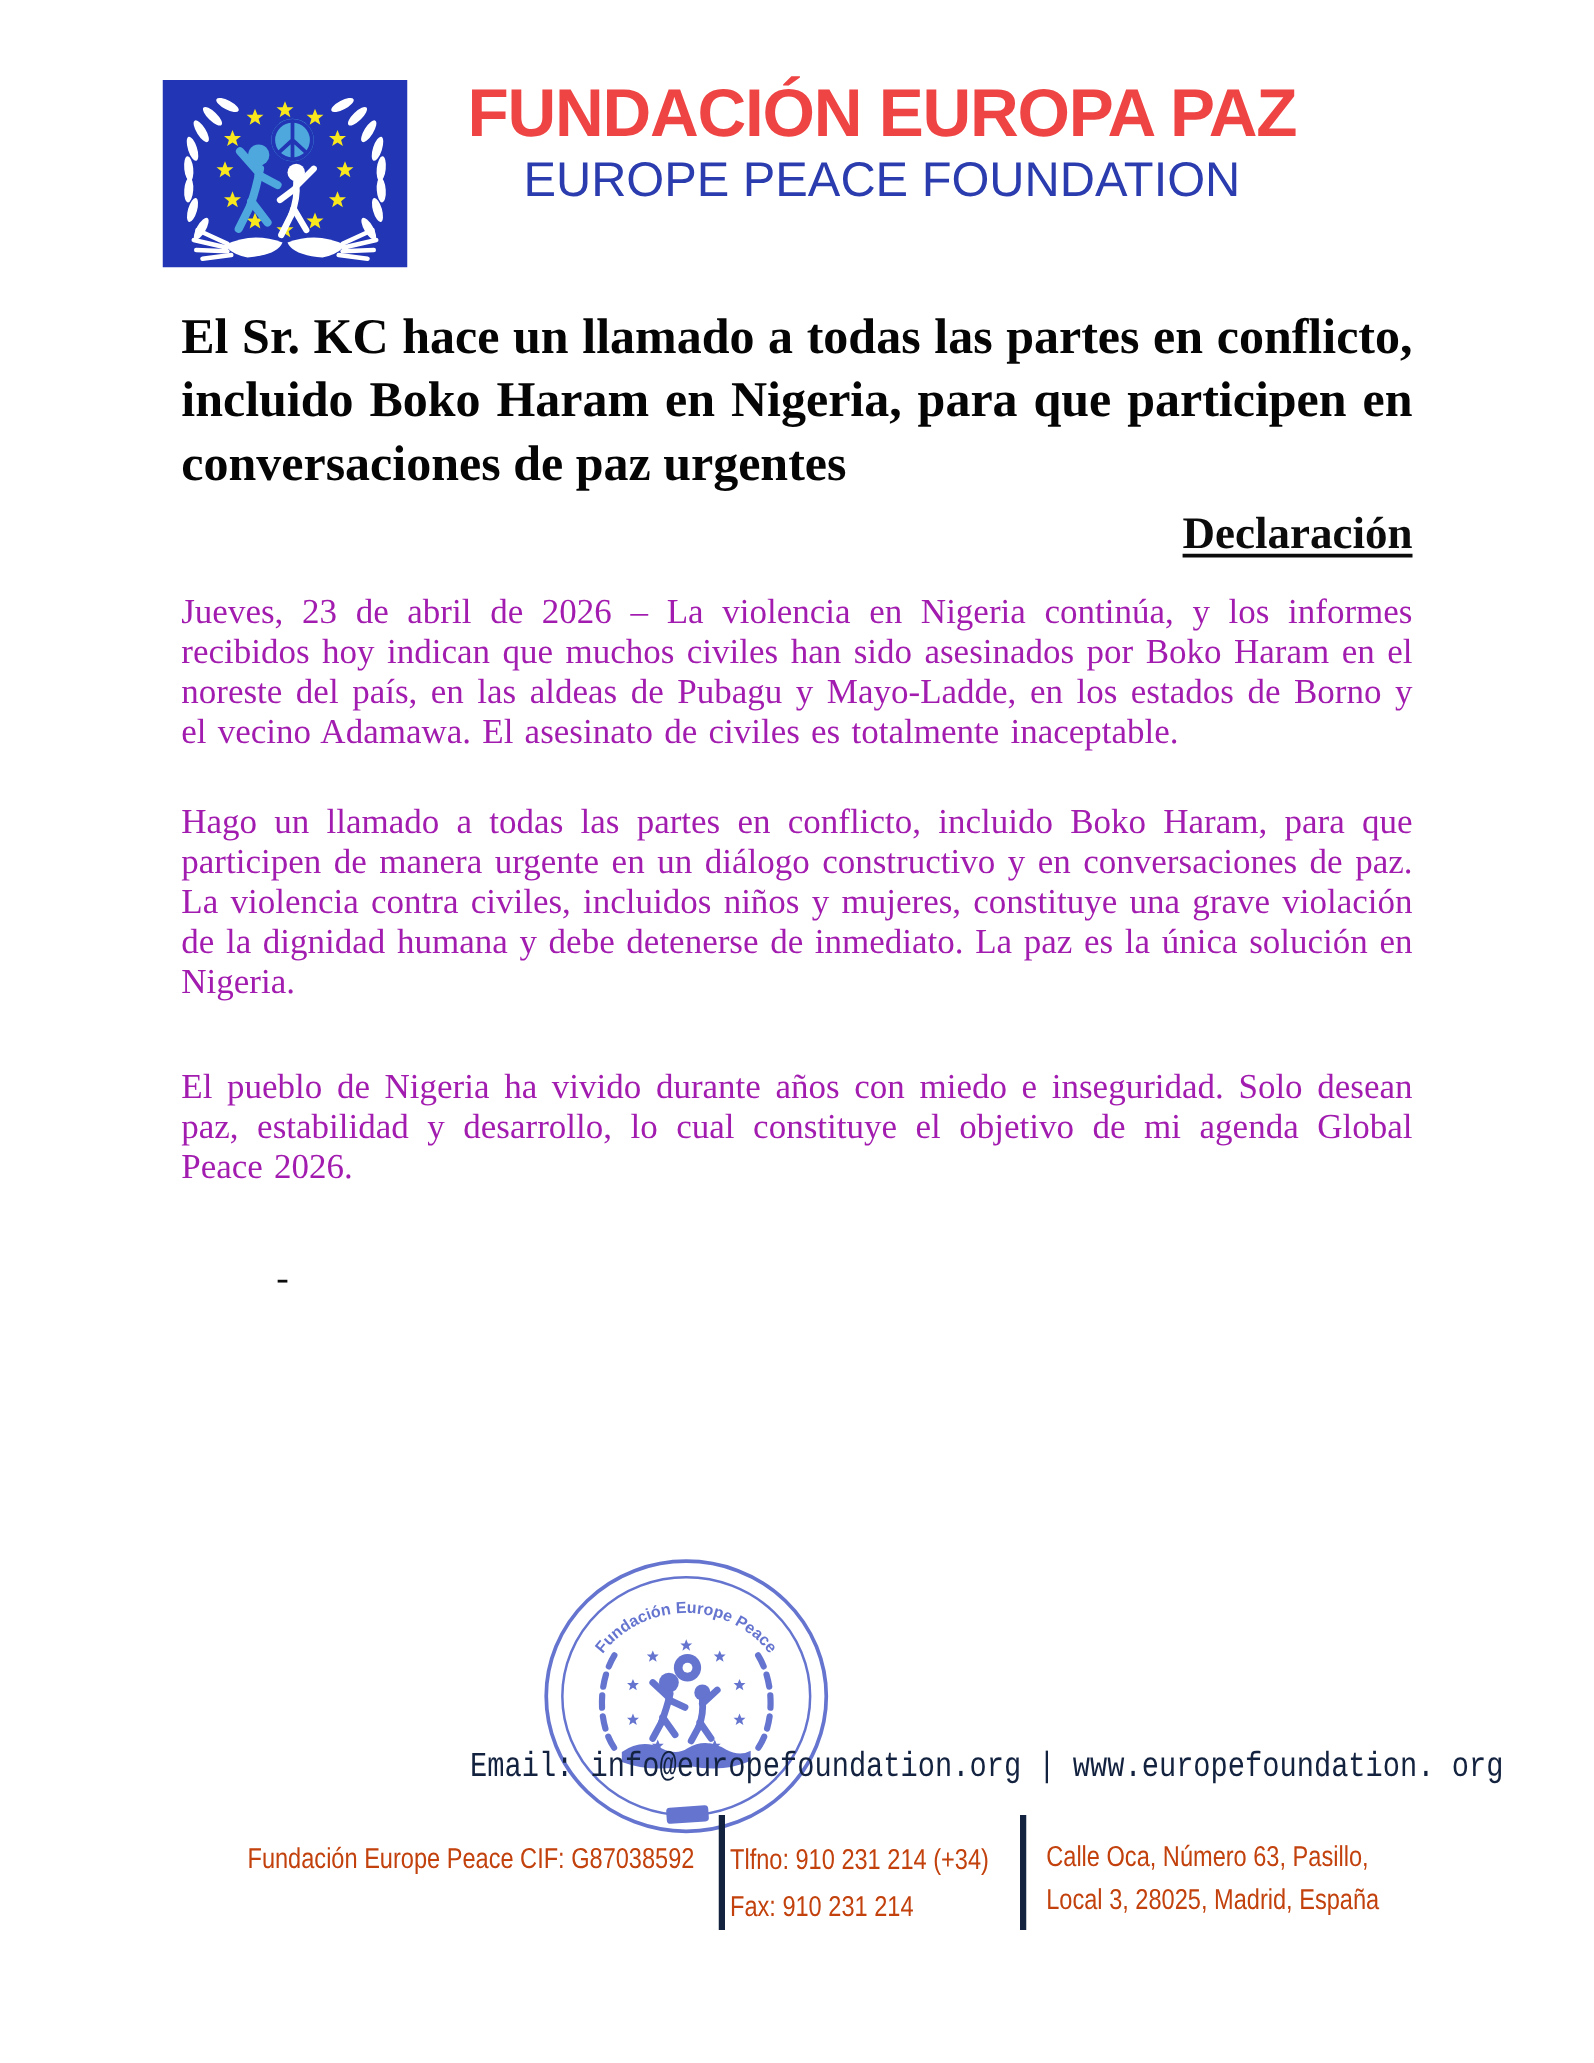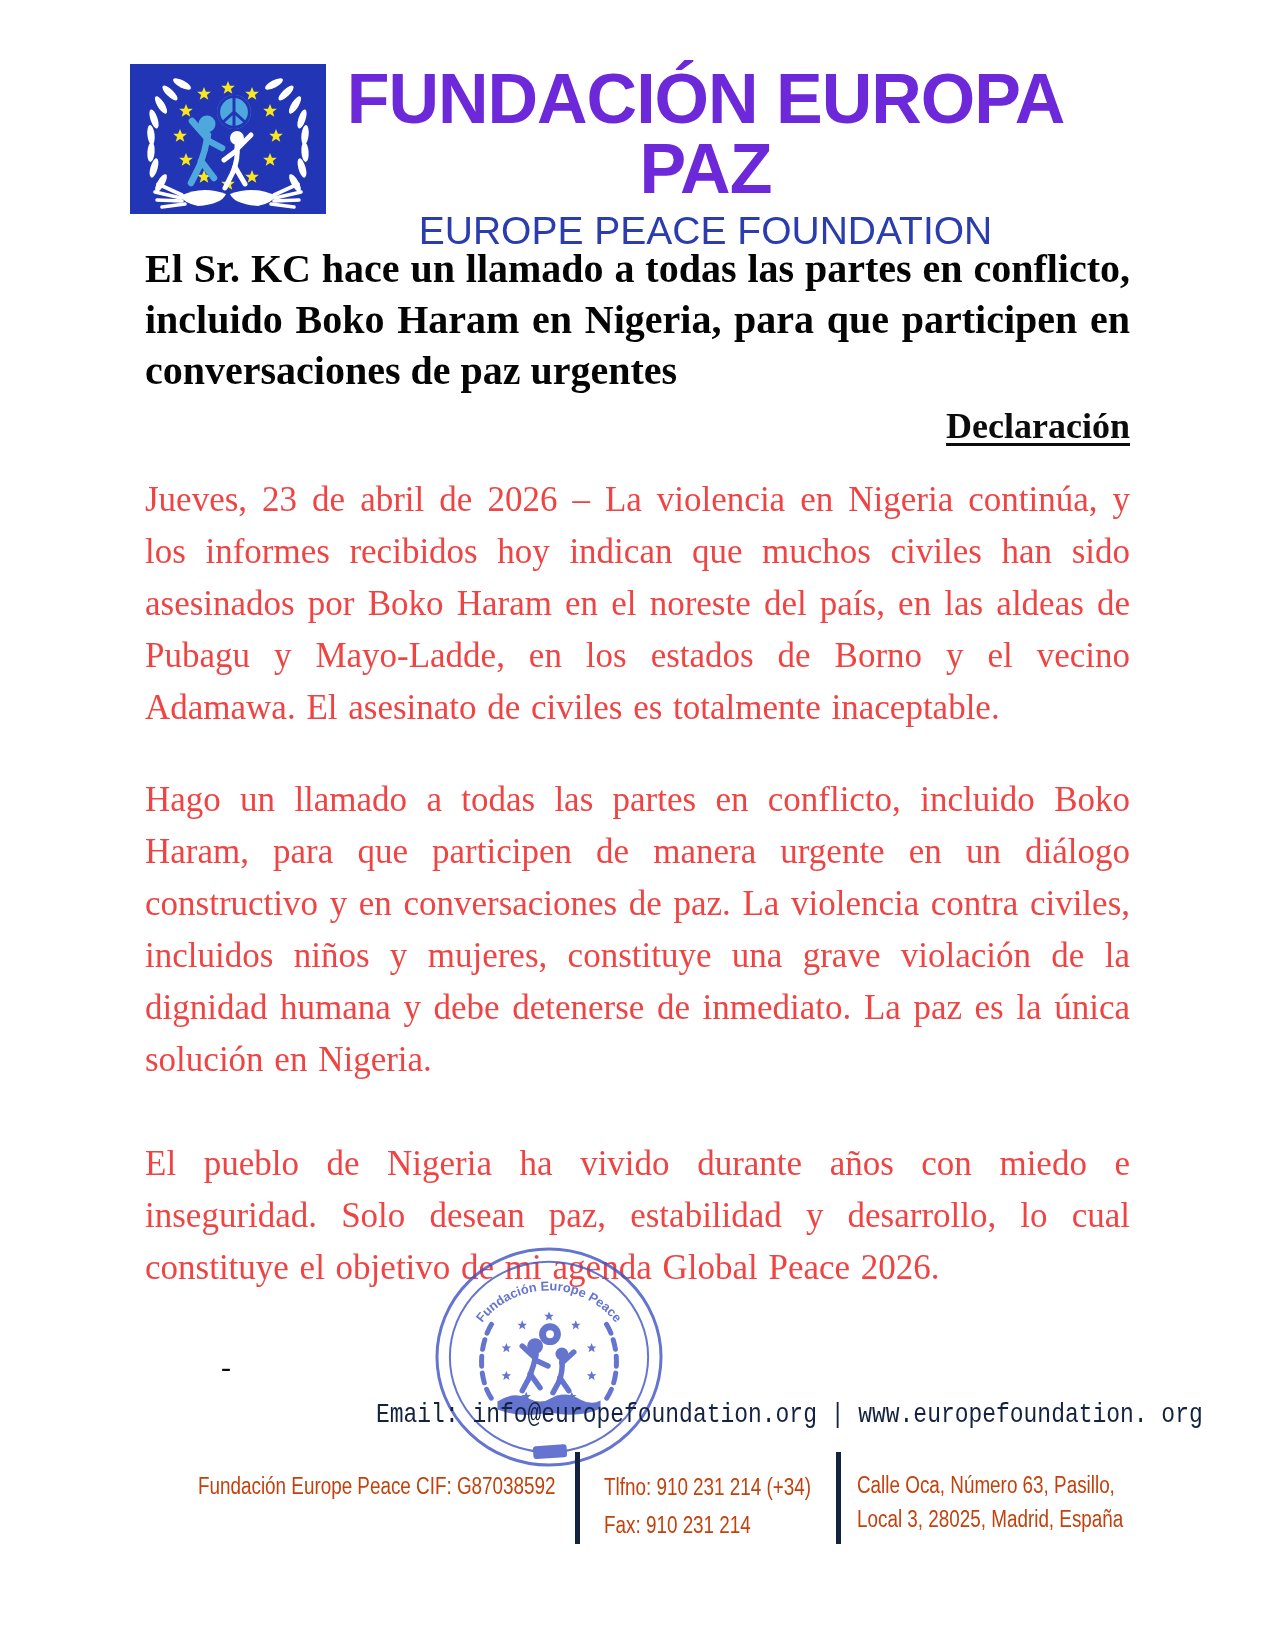--- a/index.html
+++ b/index.html
@@ -7,37 +7,37 @@
   .page {
     position:relative; width:1275px; height:1650px; margin:0 auto;
     background:#ffffff; overflow:hidden;
     font-family:"Liberation Serif", serif; color:#0c0c0c;
   }
 
   
   .letterhead { position:absolute; left:130px; top:64px; width:1015px; height:152px; display:flex; }
   .logo-box { width:196px; height:150px; flex:none; }
   .org-titles { flex:1; text-align:center; padding:0 70px 0 10px; font-family:"Liberation Sans", sans-serif; }
-  .org-name-es { font-size:70px; font-weight:bold; letter-spacing:-1px; color:#6d28d9; line-height:1.0; }
+  .org-name-es { font-size:54px; font-weight:bold; letter-spacing:-1px; color:#ef4444; line-height:1.0; }
   .org-name-en { font-size:39px; font-weight:normal; color:#2b3cae; margin-top:7px; line-height:1.0; }
   .org-tagline { font-size:23px; font-weight:bold; color:#2b3cae; margin-top:12px; line-height:1.0; }
 
   
   .content { position:absolute; left:145px; top:243px; width:985px; }
   .headline {
     font-size:40px; font-weight:bold; line-height:51px;
     text-align:justify; text-justify:inter-word; color:#050505;
   }
   .subtitle {
     text-align:right; font-size:36px; font-weight:bold; margin-top:9px;
     text-decoration:underline; text-decoration-thickness:3px; text-underline-offset:5px;
   }
   .para {
-    font-size:35px; line-height:52px; text-align:justify; text-justify:inter-word;
-    word-spacing:2px; margin-top:40px; color:#ef4444;
+    font-size:28px; line-height:32px; text-align:justify; text-justify:inter-word;
+    word-spacing:2px; margin-top:40px; color:#a21caf;
   }
   .para.first { margin-top:27px; }
   .para.third { margin-top:52px; }
   .signature { margin-top:56px; padding-left:76px; font-size:30px; display:flex; }
   .signature .dash { width:52px; flex:none; }
 
   
   .stamp { position:absolute; left:430px; top:1243px; width:238px; height:228px; opacity:0.82; z-index:1; }
 
   
@@ -45,21 +45,21 @@
   .email-line {
     position:absolute; left:376px; top:1399px; z-index:3;
     font-family:Liberation Mono, monospace; font-size:28px; font-weight:normal; color:#13223f;
   }
   .footer {
     position:absolute; left:198px; top:1464px; z-index:2; display:flex; align-items:flex-start;
     font-family:"Liberation Sans", sans-serif; font-size:23px; color:#c2410c;
   }
   .f-col1 { width:377px; padding-top:9px; }
   .f-div  { width:5px; height:92px; background:#13223f; margin-top:-12px; flex:none; }
-  .f-col2 { width:232px; margin-left:24px; padding-top:4px; line-height:38px;text-decoration:underline; }
+  .f-col2 { width:232px; margin-left:4px; padding-top:4px; line-height:38px;text-decoration:underline; }
   .f-col3 { width:272px; margin-left:16px; padding-top:4px; line-height:34px; }
   .f-col2 .cond, .f-col3 .cond { line-height:inherit; }
 </style>
 </head>
 <body>
 
 <div class="page">
 
   <header class="letterhead">
     <div class="logo-box">

